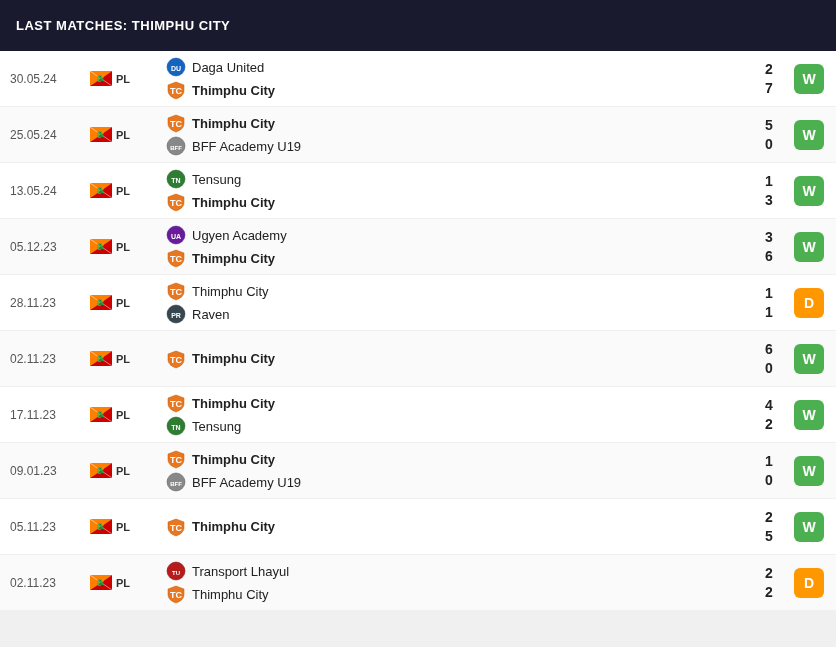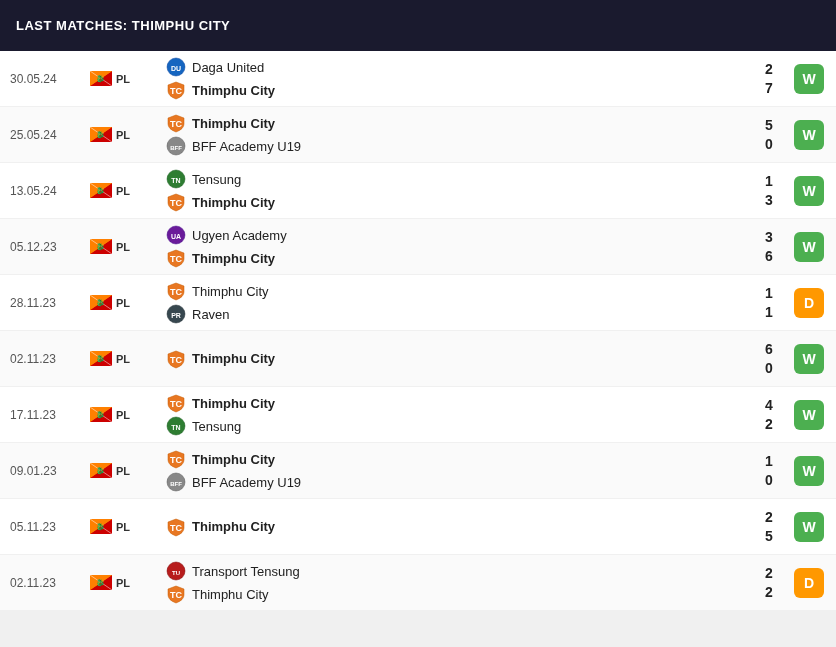--- a/index.html
+++ b/index.html
@@ -480,21 +480,21 @@
       <span class="league-badge">PL</span>
     </div>
     <div class="teams-col">
       <div class="team-row">
         <div class="team-logo">
               <svg width="20" height="20" viewBox="0 0 20 20" xmlns="http://www.w3.org/2000/svg">
       <circle cx="10" cy="10" r="9" fill="#b71c1c" stroke="#7f0000" stroke-width="0.5"></circle>
       <text x="10" y="14" text-anchor="middle" font-size="6" fill="white" font-weight="bold">TU</text>
     </svg>
             </div>
-        <span class="team-name ">Transport Tensung</span>
+        <span class="team-name ">Transport Lhayul</span>
       </div>
       <div class="team-row">
         <div class="team-logo">
               <svg width="20" height="20" viewBox="0 0 20 20" xmlns="http://www.w3.org/2000/svg">
       <path d="M10 2 L18 5 L18 11 Q18 16 10 19 Q2 16 2 11 L2 5 Z" fill="#e87722" stroke="#c45a00" stroke-width="0.5"></path>
       <text x="10" y="14" text-anchor="middle" font-size="9" fill="white" font-weight="bold">TC</text>
     </svg>
             </div>
         <span class="team-name ">Thimphu City</span>
       </div>

